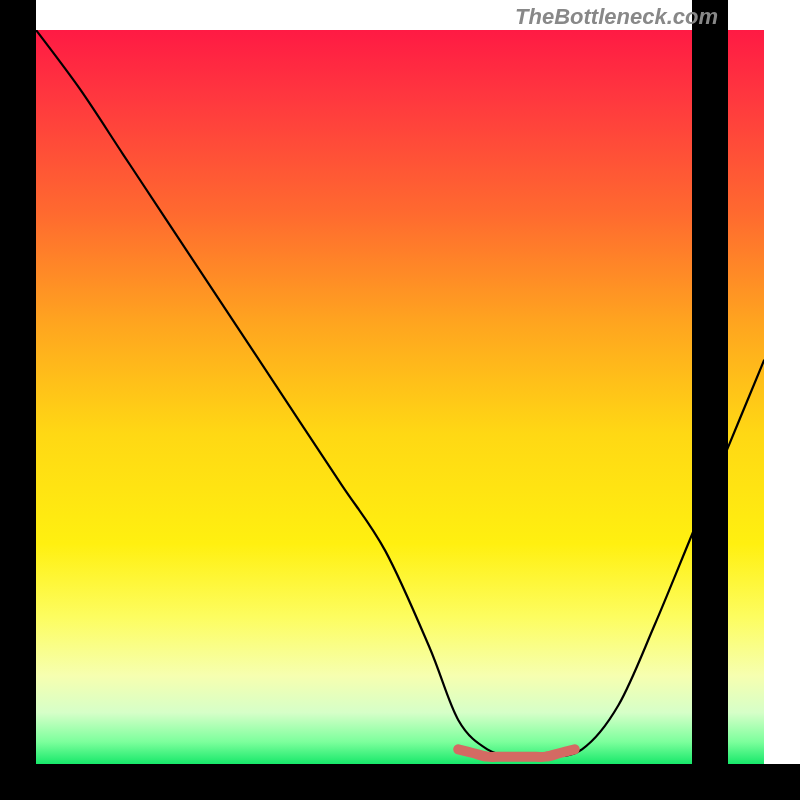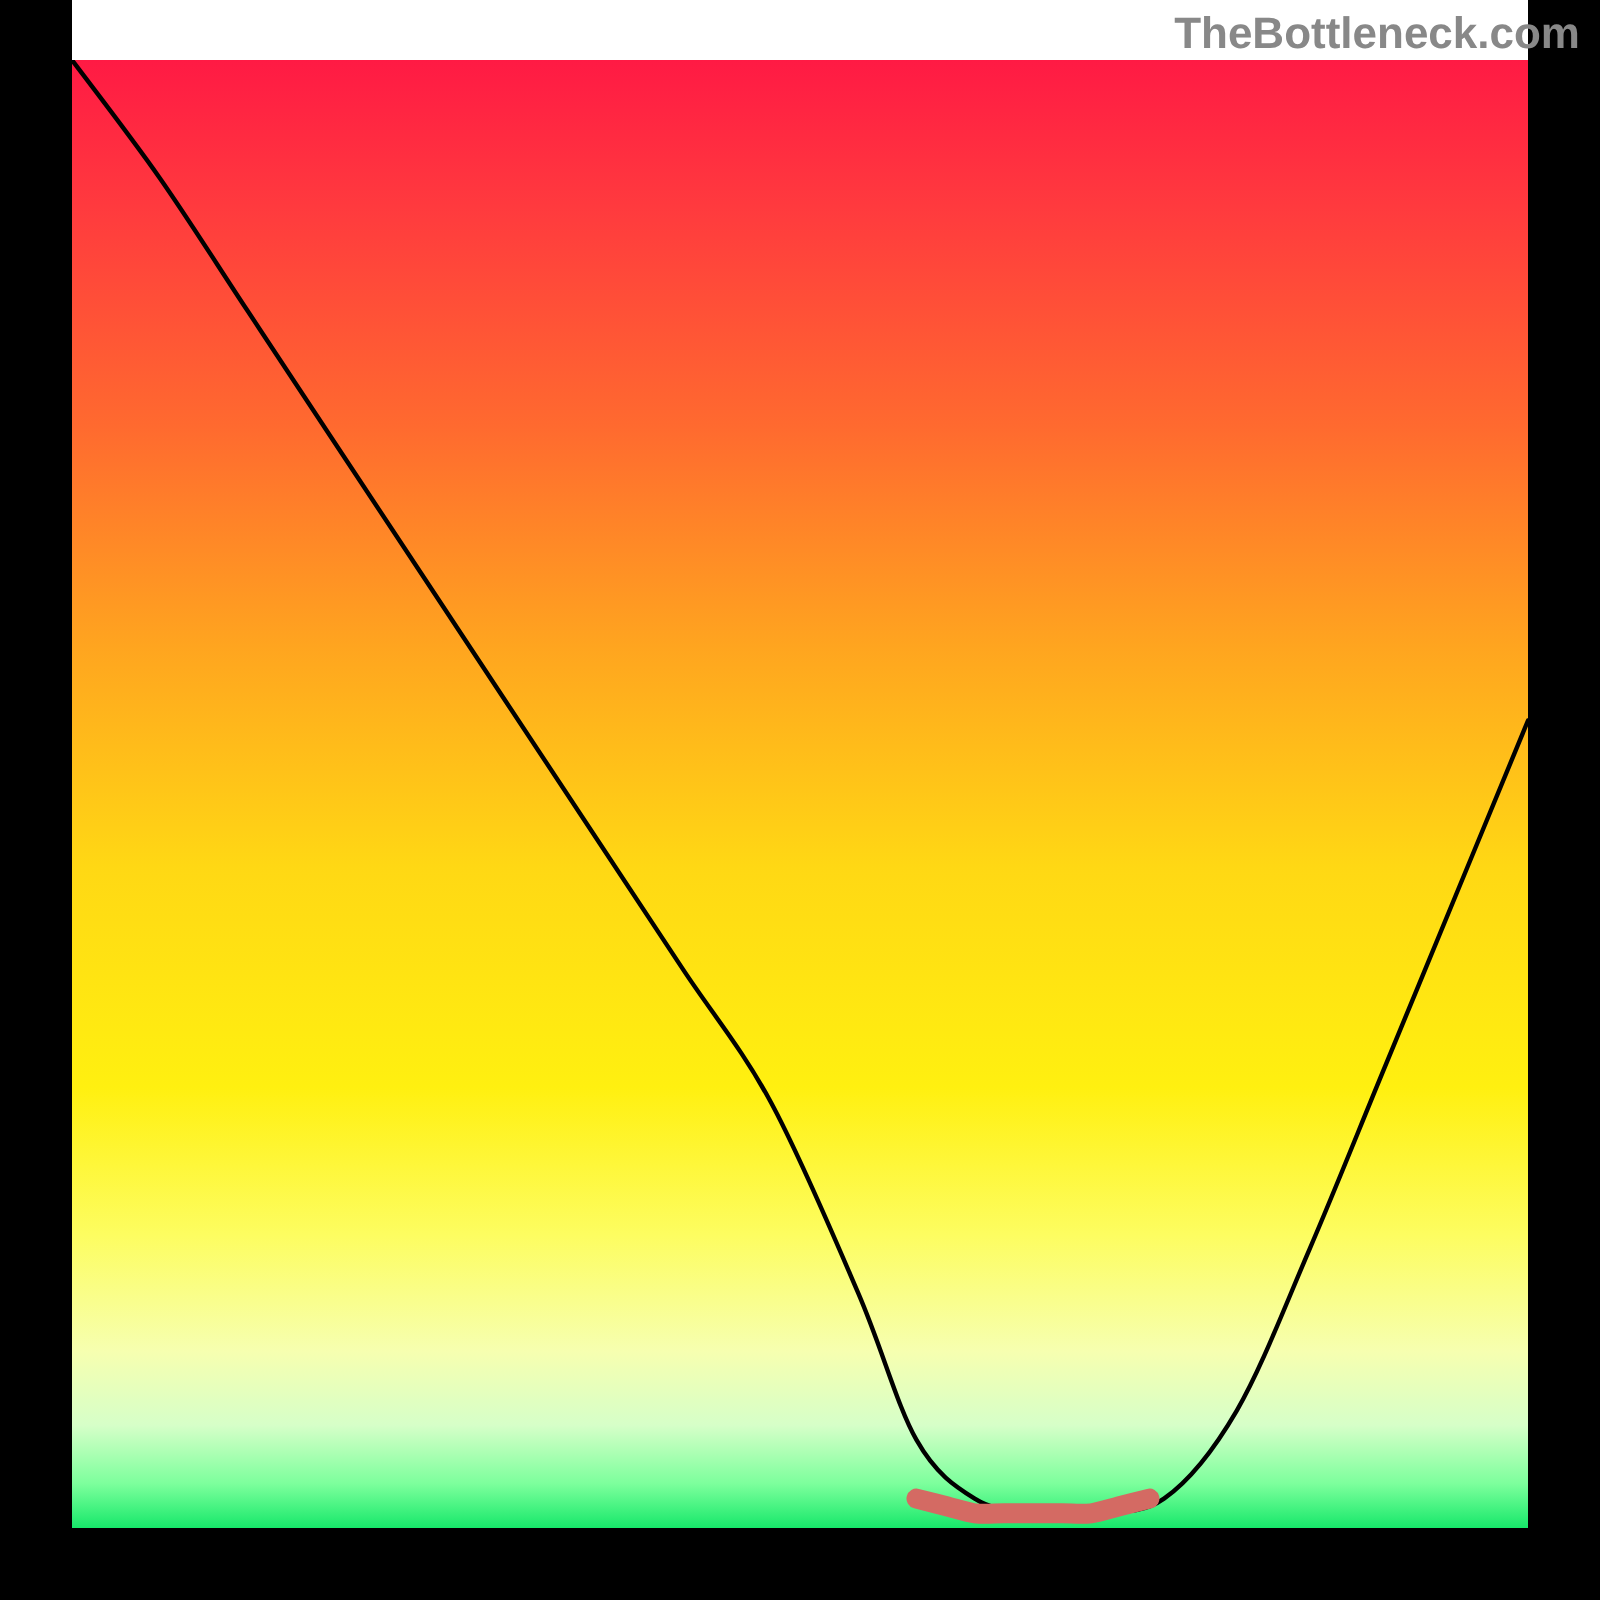--- a/index.html
+++ b/index.html
@@ -1,20 +1,21 @@
 <!DOCTYPE html>
 <html><head>
 <meta charset="utf-8">
 <style>
   * { margin: 0; padding: 0; box-sizing: border-box; }
   html, body { width: 800px; height: 800px; overflow: hidden; background: #fff; }
   .chart-wrap {
     position: relative;
-    width: 800px;
+    width: 728px;
     height: 800px;
+    font-style: italic;
   }
   .attribution {
     position: absolute;
     top: 4px;
     right: 10px;
     font-family: Arial, Helvetica, sans-serif;
     font-size: 22px;
     font-weight: bold;
     color: #888888;
     z-index: 10;

